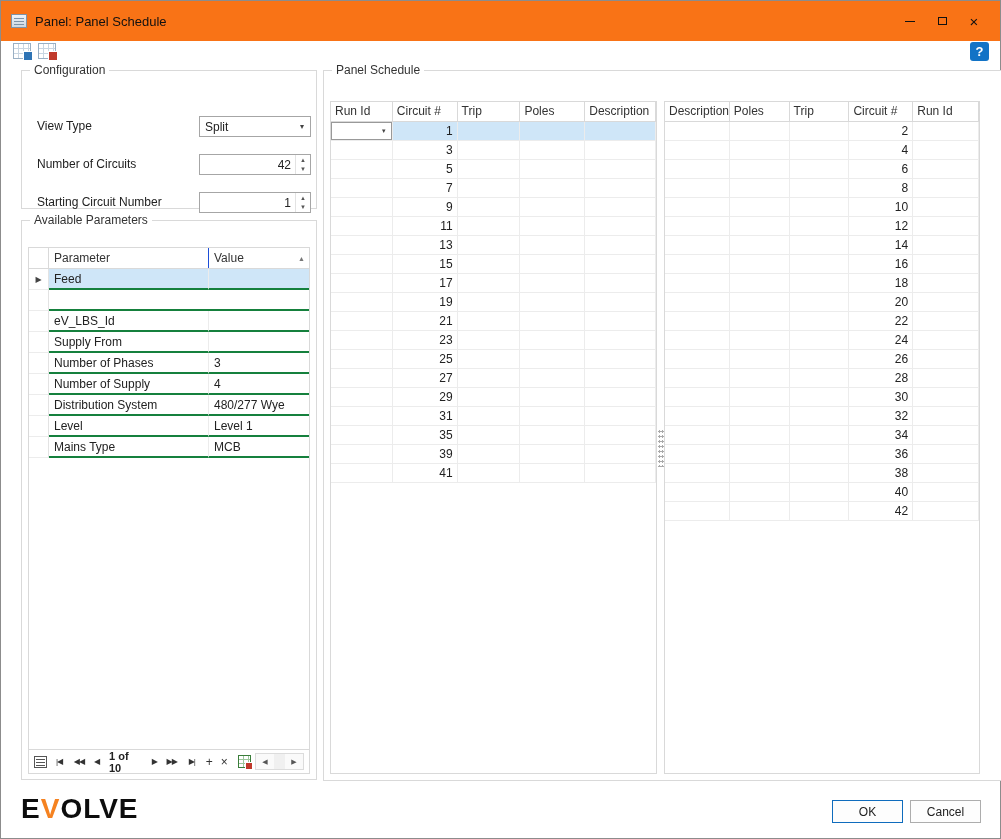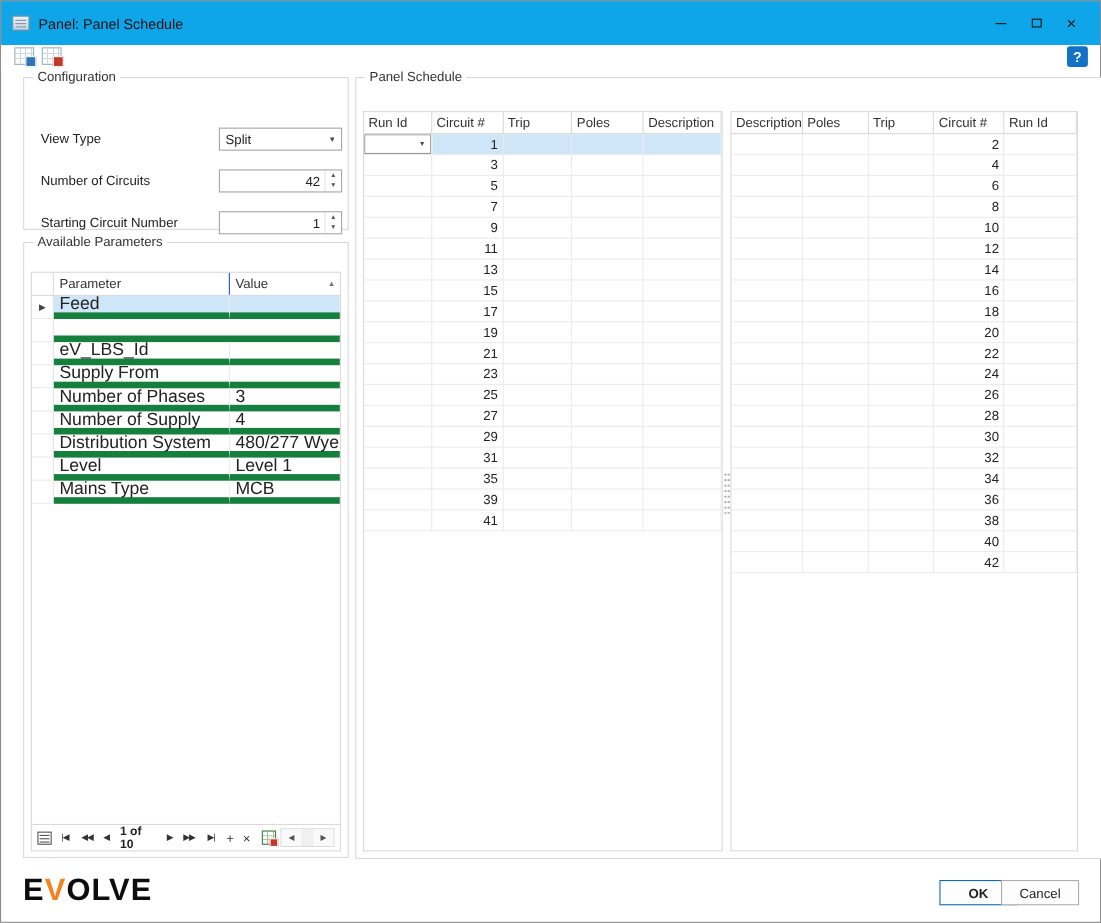--- a/index.html
+++ b/index.html
@@ -3,21 +3,21 @@
 <meta charset="utf-8">
 <style>
   * { margin:0; padding:0; box-sizing:border-box; }
   body {
     width:1001px; height:839px; position:relative; overflow:hidden;
     font-family:"Liberation Sans", sans-serif; font-size:12px; color:#222; background:#fff;
   }
   .window { position:absolute; inset:0; border:1px solid #8c8c8c; background:#fff; }
 
   
-  .titlebar { position:absolute; left:0; top:0; right:0; height:40px; background:#0ea5e9;
+  .titlebar { position:absolute; left:0; top:0; right:0; height:40px; background:#f97316;
               display:flex; align-items:center; padding-left:10px; }
   .app-icon { width:16px; height:14px; border:1px solid #7d93a8; background:linear-gradient(#eef3f8,#ccd8e3);
               position:relative; margin-right:8px; flex:0 0 auto; }
   .app-icon::before { content:""; position:absolute; left:2px; right:2px; top:3px; height:1px;
               background:#7d93a8; box-shadow:0 3px 0 #7d93a8, 0 6px 0 #7d93a8; }
   .title { font-size:13px; color:#111; }
   .winbtns { margin-left:auto; display:flex; height:100%; padding-right:10px; }
   .winbtn { width:32px; height:100%; display:flex; align-items:center; justify-content:center;
             font-size:15px; color:#111; cursor:default; }
   .min-glyph { width:10px; height:1px; background:#111; display:inline-block; }
@@ -55,21 +55,21 @@
   .pwrap { position:absolute; left:6px; top:20px; right:6px; bottom:5px; border:1px solid #d9d9d9; background:#fff; overflow:hidden; }
   .phead { display:flex; height:21px; border-bottom:1px solid #d9d9d9; }
   .pind-h { width:20px; border-right:1px solid #d9d9d9; }
   .ph { display:flex; align-items:center; padding-left:5px; font-size:12px; color:#333; }
   .ph.hname { width:160px; border-right:1px solid #1d4ed8; }
   .ph.hval { flex:1; justify-content:space-between; padding-right:4px; }
   .sort { font-size:7px; color:#777; }
   .prow { display:flex; height:21px; }
   .pind { width:20px; border-right:1px solid #e3e3e3; border-bottom:1px solid #ececec;
           display:flex; align-items:center; justify-content:center; font-size:8px; color:#444; }
-  .pcell { border-bottom:6px solid #15803d; display:flex; align-items:center; padding-left:5px; font-size:16px; }
+  .pcell { border-bottom:2px solid #15803d; display:flex; align-items:center; padding-left:5px; font-size:12px; }
   .pcell.cname { width:160px; border-right:1px solid #ececec; }
   .pcell.cval { flex:1; }
   .prow.sel .pcell { background:#cfe6f8; }
 
   
   .navigator { position:absolute; left:0; right:0; bottom:0; height:24px; border-top:1px solid #d9d9d9;
                background:#fff; display:flex; align-items:center; padding:0 5px; gap:4px; }
   .layout-icon { width:13px; height:12px; border:1px solid #555; position:relative; flex:0 0 auto; }
   .layout-icon::before { content:""; position:absolute; left:1px; right:1px; top:2px; height:1px; background:#555;
                          box-shadow:0 3px 0 #555, 0 6px 0 #555; }
@@ -104,21 +104,21 @@
   .combo-arrow { width:14px; text-align:center; font-size:7px; color:#444; }
   .splitter { position:absolute; left:334px; top:352px; width:6px; height:38px;
               background-image:radial-gradient(circle, #a9a9a9 1px, transparent 1.3px);
               background-size:3px 5px; cursor:col-resize; }
 
   
   .logo { position:absolute; left:20px; top:792px; font-size:28px; font-weight:bold; letter-spacing:1px; color:#0d0d0d; }
   .logo .accent { color:#f58220; }
   .btn { position:absolute; top:799px; height:23px; width:71px; background:#fdfdfd; border:1px solid #adadad;
          font-size:12px; color:#222; display:flex; align-items:center; justify-content:center; cursor:default; }
-  #okBtn { left:853px; border-color:#0f6cbd;font-weight:bold; }
+  #okBtn { left:831px; border-color:#0f6cbd; }
   #cancelBtn { left:909px; }
 </style>
 </head>
 <body>
 
 <div class="window">
 
   <div class="titlebar">
     <span class="app-icon"></span>
     <span class="title">Panel: Panel Schedule</span>

